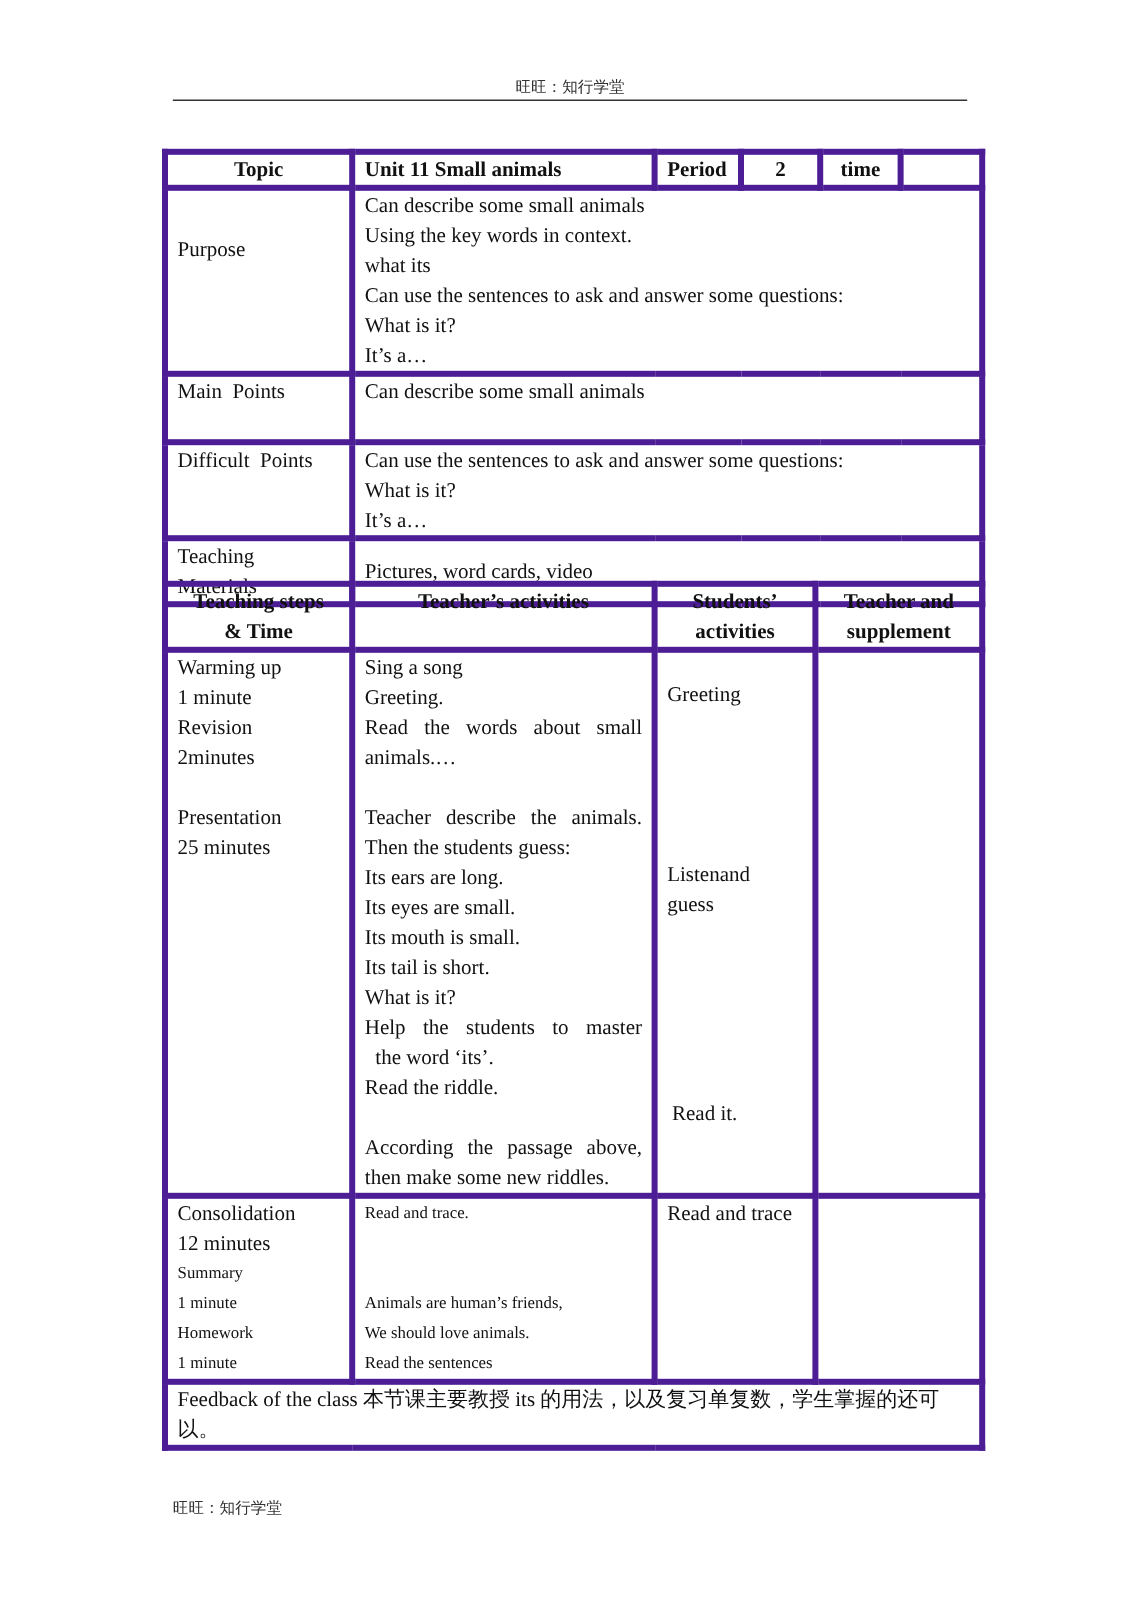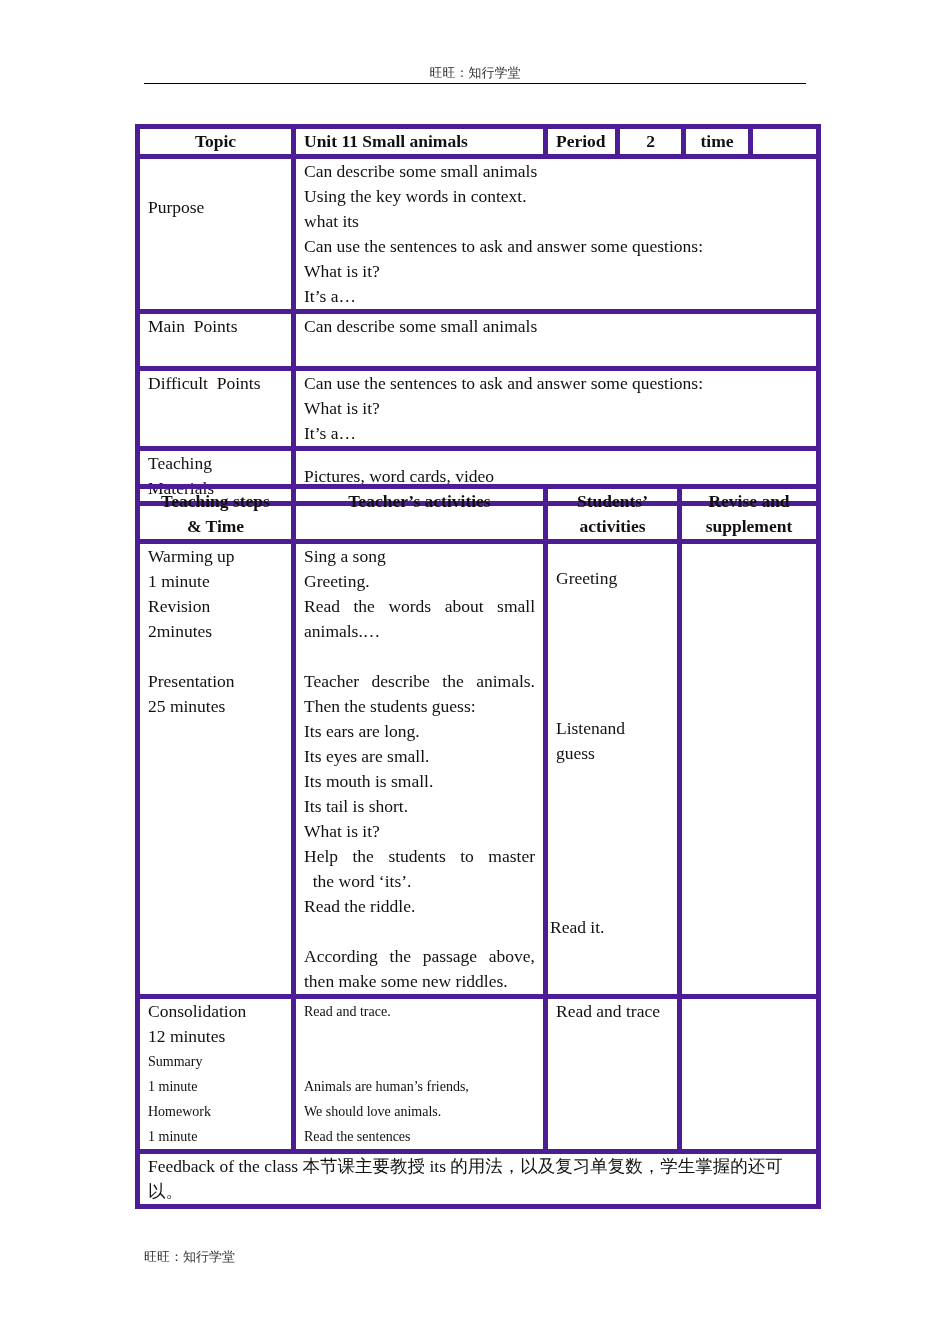--- a/index.html
+++ b/index.html
@@ -97,21 +97,21 @@
     <td class="b c">
       <span class="line">Teaching steps</span>
       <span class="line">&amp; Time</span>
     </td>
     <td class="b c">Teacher’s activities</td>
     <td class="b c">
       <span class="line">Students’</span>
       <span class="line">activities</span>
     </td>
     <td class="b c">
-      <span class="line">Revise and</span>
+      <span class="line">Teacher and</span>
       <span class="line">supplement</span>
     </td>
   </tr>
 
   <tr style="height:449px">
     <td>
       <span class="line">Warming up</span>
       <span class="line">1 minute</span>
       <span class="line">Revision</span>
       <span class="line">2minutes</span>
@@ -139,21 +139,21 @@
       <span class="j">According the passage above,</span>
       <span class="line">then make some new riddles.</span>
     </td>
     <td style="position:relative">
       <span class="line" style="position:absolute; top:22px; left:8px">Greeting</span>
       <span style="position:absolute; top:172px; left:8px; right:8px; display:flex; justify-content:flex-start">
         <span>Listen</span>
         <span>and</span>
       </span>
       <span class="line" style="position:absolute; top:197px; left:8px">guess</span>
-      <span class="line" style="position:absolute; top:371px; left:2px">Read it.</span>
+      <span class="line" style="position:absolute; top:371px; left:12px">Read it.</span>
     </td>
     <td></td>
   </tr>
 
   <tr style="height:151px">
     <td>
       <span class="line">Consolidation</span>
       <span class="line">12 minutes</span>
       <span class="line small">Summary</span>
       <span class="line small">1 minute</span>

